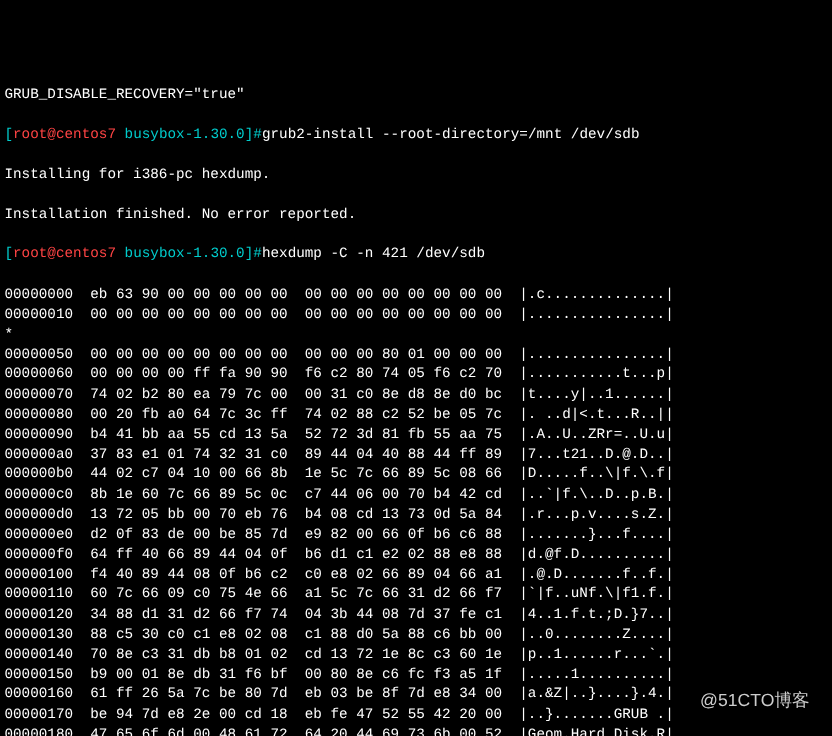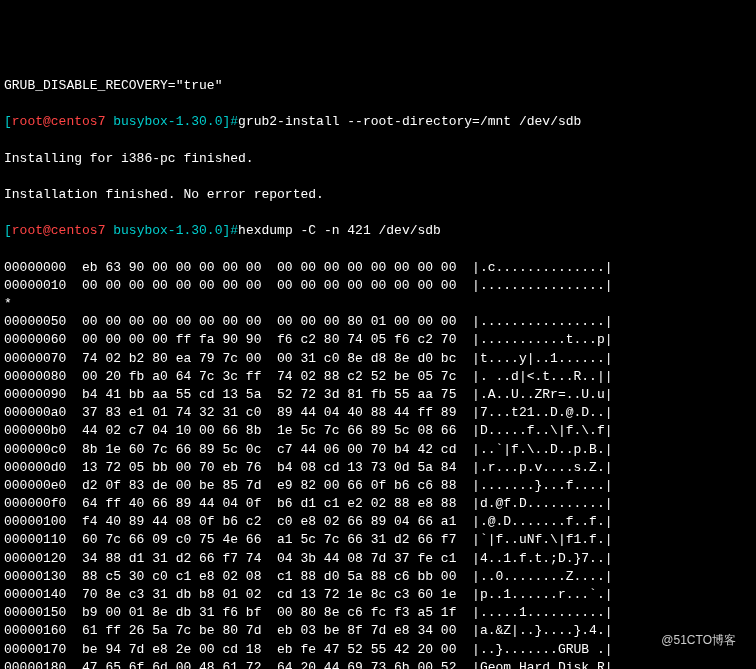--- a/index.html
+++ b/index.html
@@ -31,32 +31,32 @@
       color: #00cccc;
     }
     .white {
       color: #ffffff;
     }
     .watermark {
       position: absolute;
       bottom: 20px;
       right: 20px;
       color: #cccccc;
-      font-size: 12px;
+      font-size: 16px;
       font-family: sans-serif;
     }
   </style>
 </head>
 <body>
 
 
 
 <div class="line"><span class="white">GRUB_DISABLE_RECOVERY="true"</span></div>
 <div class="line"><span class="cyan">[</span><span class="red">root@centos7</span><span class="cyan"> busybox-1.30.0</span><span class="cyan">]#</span><span class="white">grub2-install --root-directory=/mnt /dev/sdb</span></div>
-<div class="line"><span class="white">Installing for i386-pc finished.</span></div>
+<div class="line"><span class="white">Installing for i386-pc hexdump.</span></div>
 <div class="line"><span class="white">Installation finished. No error reported.</span></div>
 <div class="line"><span class="cyan">[</span><span class="red">root@centos7</span><span class="cyan"> busybox-1.30.0</span><span class="cyan">]#</span><span class="white">hexdump -C -n 421 /dev/sdb</span></div>
 <div id="hexdump-container"><div class="line white">00000000  eb 63 90 00 00 00 00 00  00 00 00 00 00 00 00 00  |.c..............|</div><div class="line white">00000010  00 00 00 00 00 00 00 00  00 00 00 00 00 00 00 00  |................|</div><div class="line white">*</div><div class="line white">00000050  00 00 00 00 00 00 00 00  00 00 00 80 01 00 00 00  |................|</div><div class="line white">00000060  00 00 00 00 ff fa 90 90  f6 c2 80 74 05 f6 c2 70  |...........t...p|</div><div class="line white">00000070  74 02 b2 80 ea 79 7c 00  00 31 c0 8e d8 8e d0 bc  |t....y|..1......|</div><div class="line white">00000080  00 20 fb a0 64 7c 3c ff  74 02 88 c2 52 be 05 7c  |. ..d|&lt;.t...R..||</div><div class="line white">00000090  b4 41 bb aa 55 cd 13 5a  52 72 3d 81 fb 55 aa 75  |.A..U..ZRr=..U.u|</div><div class="line white">000000a0  37 83 e1 01 74 32 31 c0  89 44 04 40 88 44 ff 89  |7...t21..D.@.D..|</div><div class="line white">000000b0  44 02 c7 04 10 00 66 8b  1e 5c 7c 66 89 5c 08 66  |D.....f..\|f.\.f|</div><div class="line white">000000c0  8b 1e 60 7c 66 89 5c 0c  c7 44 06 00 70 b4 42 cd  |..`|f.\..D..p.B.|</div><div class="line white">000000d0  13 72 05 bb 00 70 eb 76  b4 08 cd 13 73 0d 5a 84  |.r...p.v....s.Z.|</div><div class="line white">000000e0  d2 0f 83 de 00 be 85 7d  e9 82 00 66 0f b6 c6 88  |.......}...f....|</div><div class="line white">000000f0  64 ff 40 66 89 44 04 0f  b6 d1 c1 e2 02 88 e8 88  |d.@f.D..........|</div><div class="line white">00000100  f4 40 89 44 08 0f b6 c2  c0 e8 02 66 89 04 66 a1  |.@.D.......f..f.|</div><div class="line white">00000110  60 7c 66 09 c0 75 4e 66  a1 5c 7c 66 31 d2 66 f7  |`|f..uNf.\|f1.f.|</div><div class="line white">00000120  34 88 d1 31 d2 66 f7 74  04 3b 44 08 7d 37 fe c1  |4..1.f.t.;D.}7..|</div><div class="line white">00000130  88 c5 30 c0 c1 e8 02 08  c1 88 d0 5a 88 c6 bb 00  |..0........Z....|</div><div class="line white">00000140  70 8e c3 31 db b8 01 02  cd 13 72 1e 8c c3 60 1e  |p..1......r...`.|</div><div class="line white">00000150  b9 00 01 8e db 31 f6 bf  00 80 8e c6 fc f3 a5 1f  |.....1..........|</div><div class="line white">00000160  61 ff 26 5a 7c be 80 7d  eb 03 be 8f 7d e8 34 00  |a.&amp;Z|..}....}.4.|</div><div class="line white">00000170  be 94 7d e8 2e 00 cd 18  eb fe 47 52 55 42 20 00  |..}.......GRUB .|</div><div class="line white">00000180  47 65 6f 6d 00 48 61 72  64 20 44 69 73 6b 00 52  |Geom.Hard Disk.R|</div></div>
 
 <div class="watermark">@51CTO博客</div>
 
 
 
 
 </body></html>

